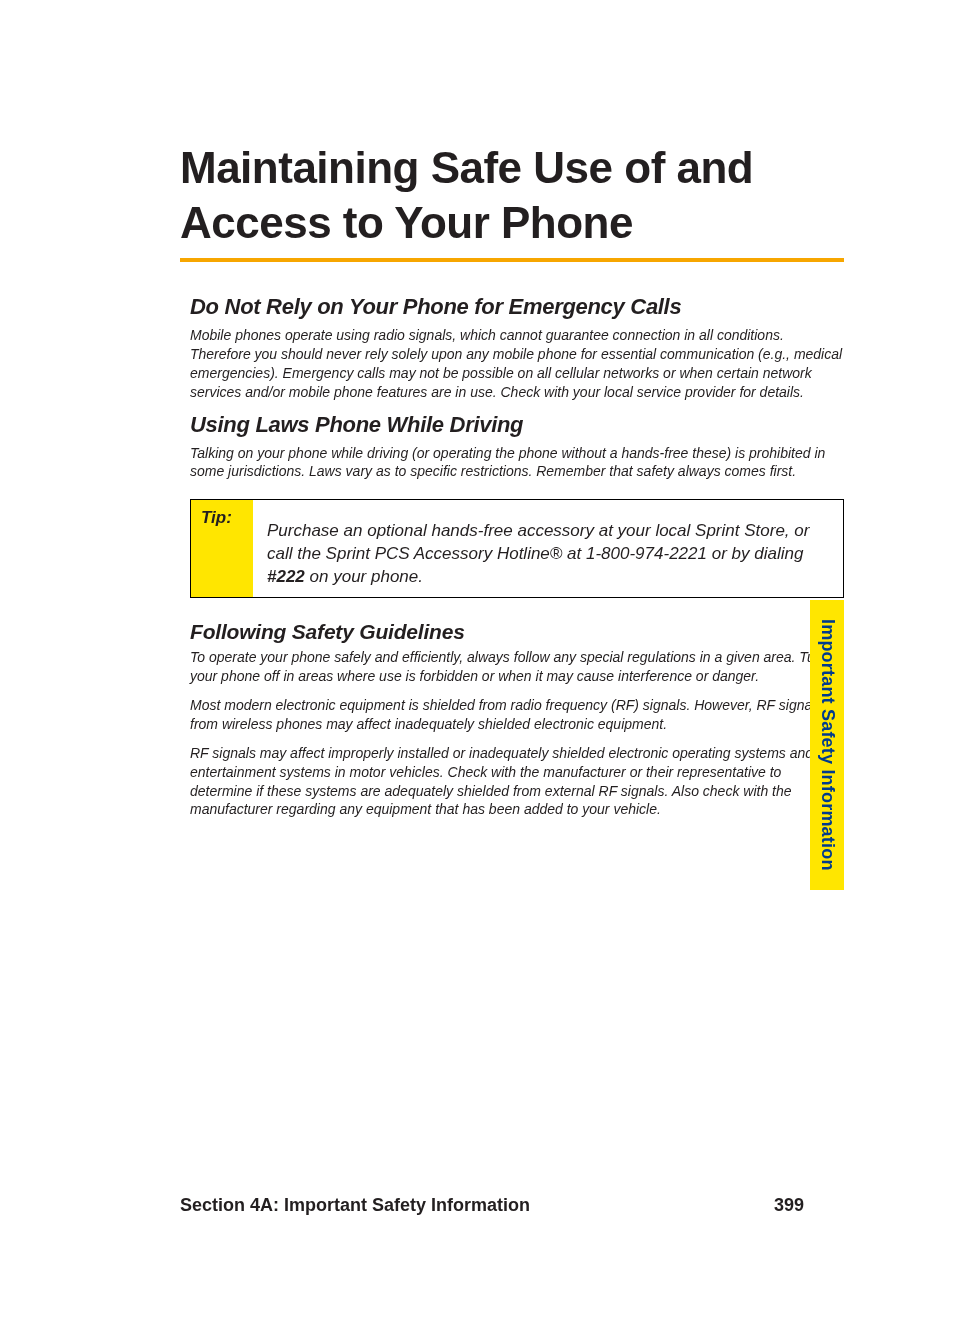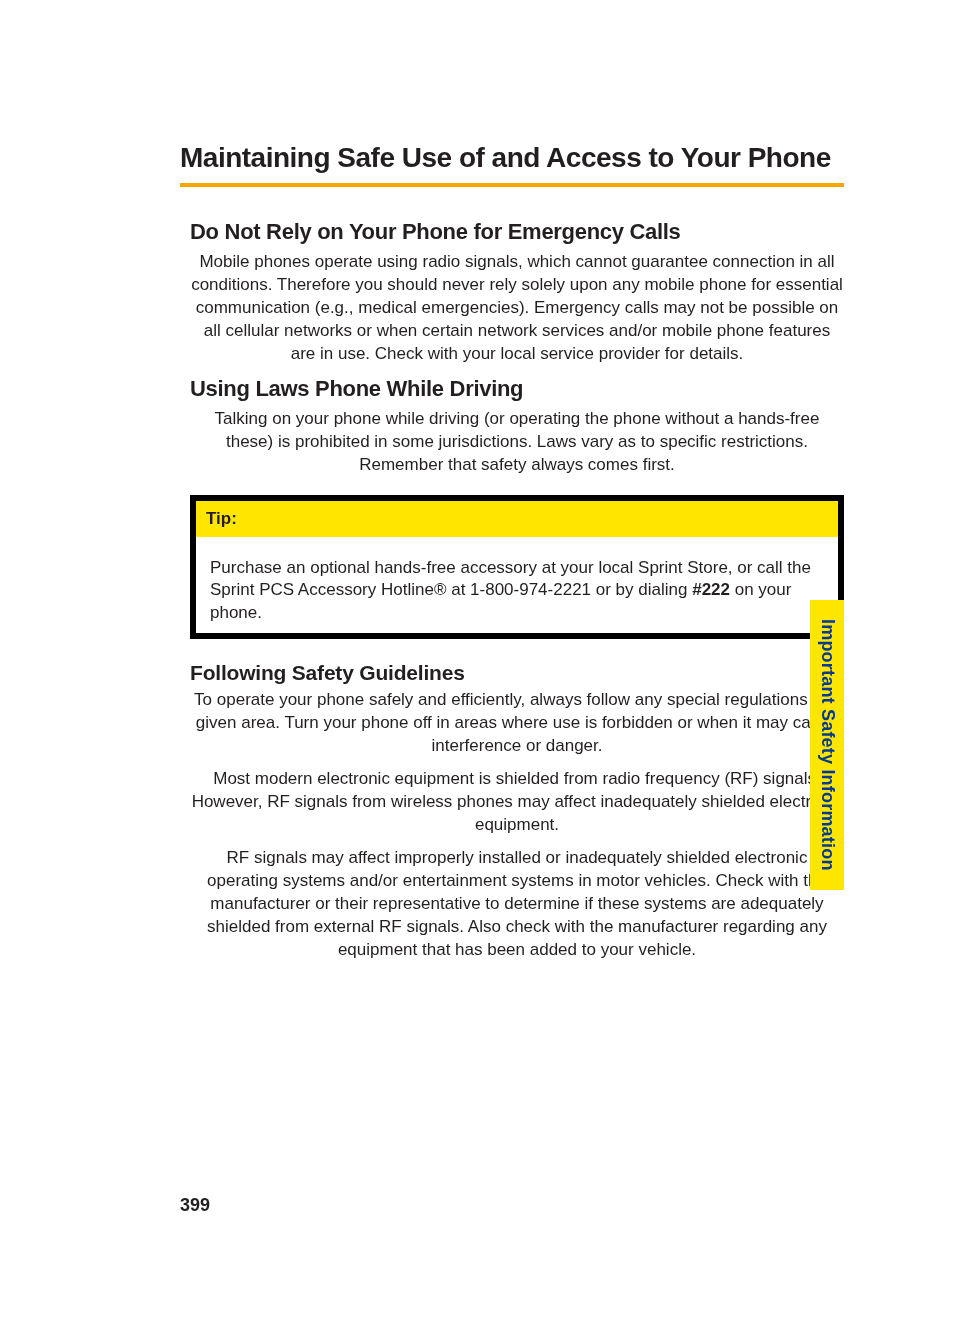--- a/index.html
+++ b/index.html
@@ -8,56 +8,54 @@
     height: 1336px;
     background: #fff;
     font-family: "Myriad Pro", "Segoe UI", Arial, sans-serif;
     color: #231f20;
     position: relative;
   }
   .page {
     padding: 140px 110px 0 180px;
   }
   h1.main-title {
-    font-size: 28px;
+    font-size: 44px;
     font-weight: 700;
     line-height: 1.25;
     margin-bottom: 8px;
     letter-spacing: -0.5px;
   }
   .title-rule {
     height: 4px;
     background: #f7a600;
     margin-bottom: 32px;
   }
-  .content { padding-left: 10px; }
+  .content { padding-left: 10px; font-style: italic; }
   h2.subhead {
     font-size: 22px;
     font-weight: 700;
     margin-bottom: 6px;
     letter-spacing: -0.3px;
   }
   h3.subsubhead {
     font-size: 21px;
     font-weight: 700;
     margin-top: 6px;
     margin-bottom: 4px;
     letter-spacing: -0.2px;
   }
   p.body {
-    font-size: 17px;
+    font-size: 14px;
     line-height: 1.35;
     margin-bottom: 10px;
-    text-align: center;
   }
   .tip-box {
-    border: 6px solid #000000;
+    border: 1px solid #000000;
     display: flex;
     margin: 18px 0 22px 0;
-    flex-direction: column;
   }
   .tip-label {
     background: #ffe600;
     font-weight: 700;
     font-size: 17px;
     padding: 8px 14px 8px 10px;
     flex: 0 0 auto;
     min-width: 62px;
   }
   .tip-text {
@@ -123,14 +121,15 @@
     <p class="body">Most modern electronic equipment is shielded from radio frequency (RF) signals. However, RF signals from wireless phones may affect inadequately shielded electronic equipment.</p>
     <p class="body">RF signals may affect improperly installed or inadequately shielded electronic operating systems and/or entertainment systems in motor vehicles. Check with the manufacturer or their representative to determine if these systems are adequately shielded from external RF signals. Also check with the manufacturer regarding any equipment that has been added to your vehicle.</p>
   </div>
 </div>
 
 <div class="side-tab">
   <span>Important Safety Information</span>
 </div>
 
 <div class="footer">
+  <span>Section 4A: Important Safety Information</span>
   <span>399</span>
 </div>
 
 </body></html>

